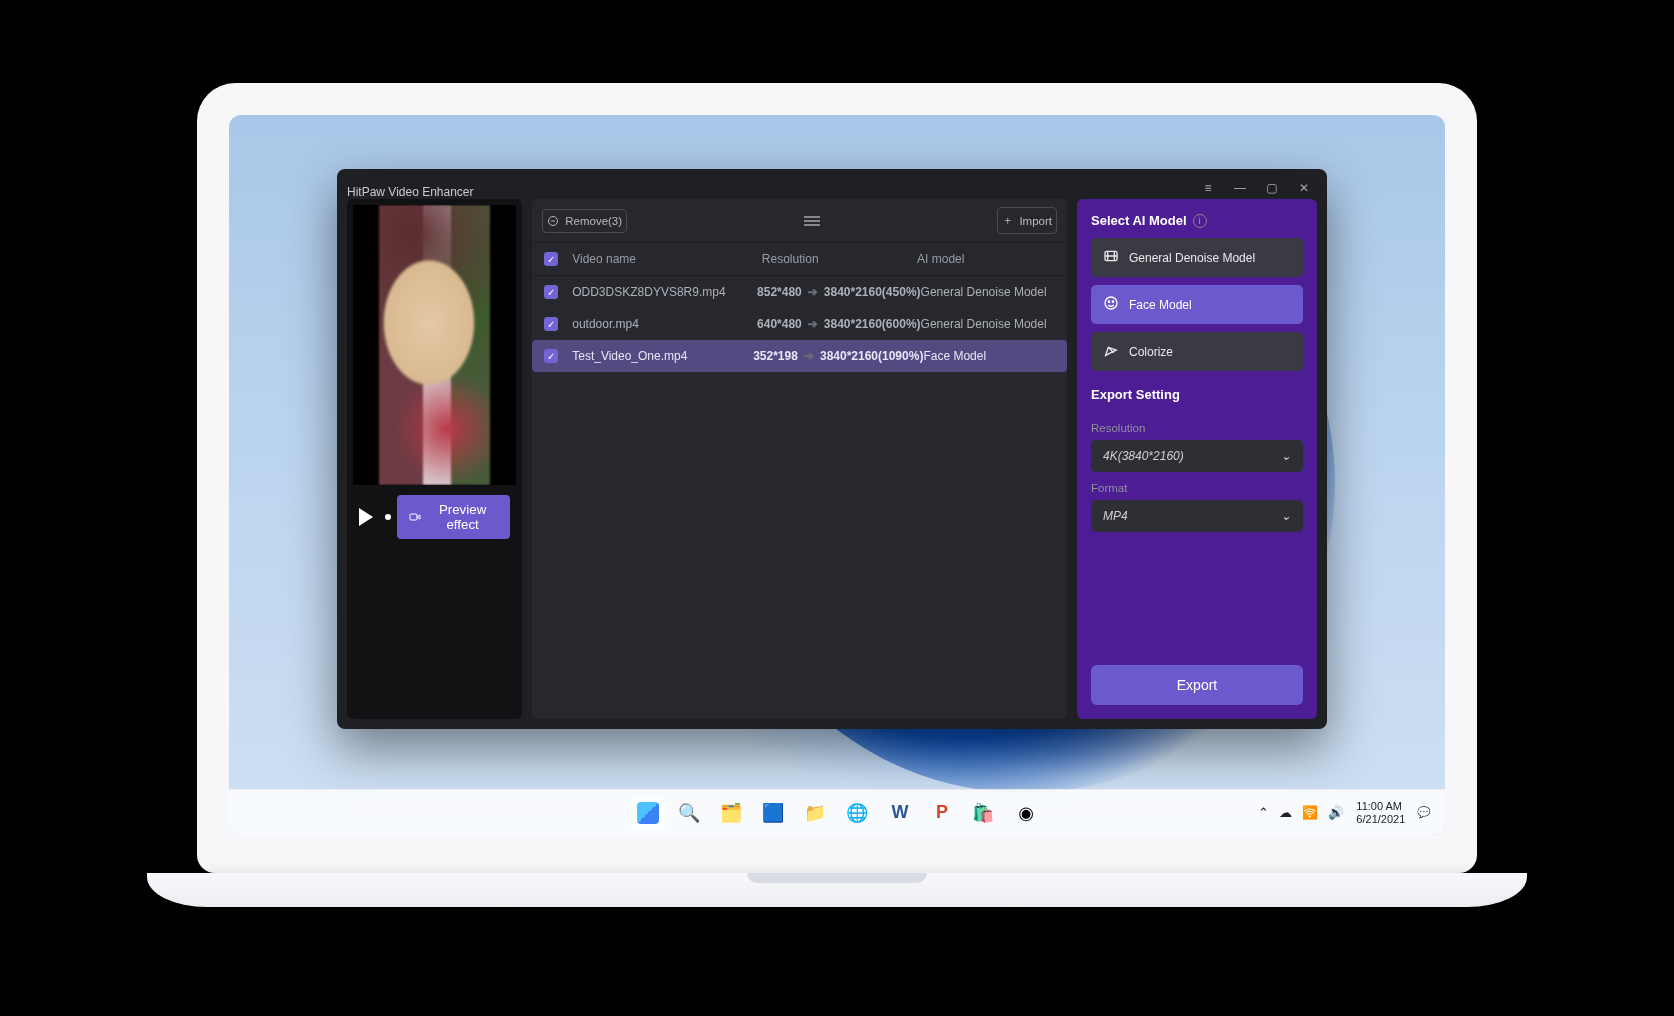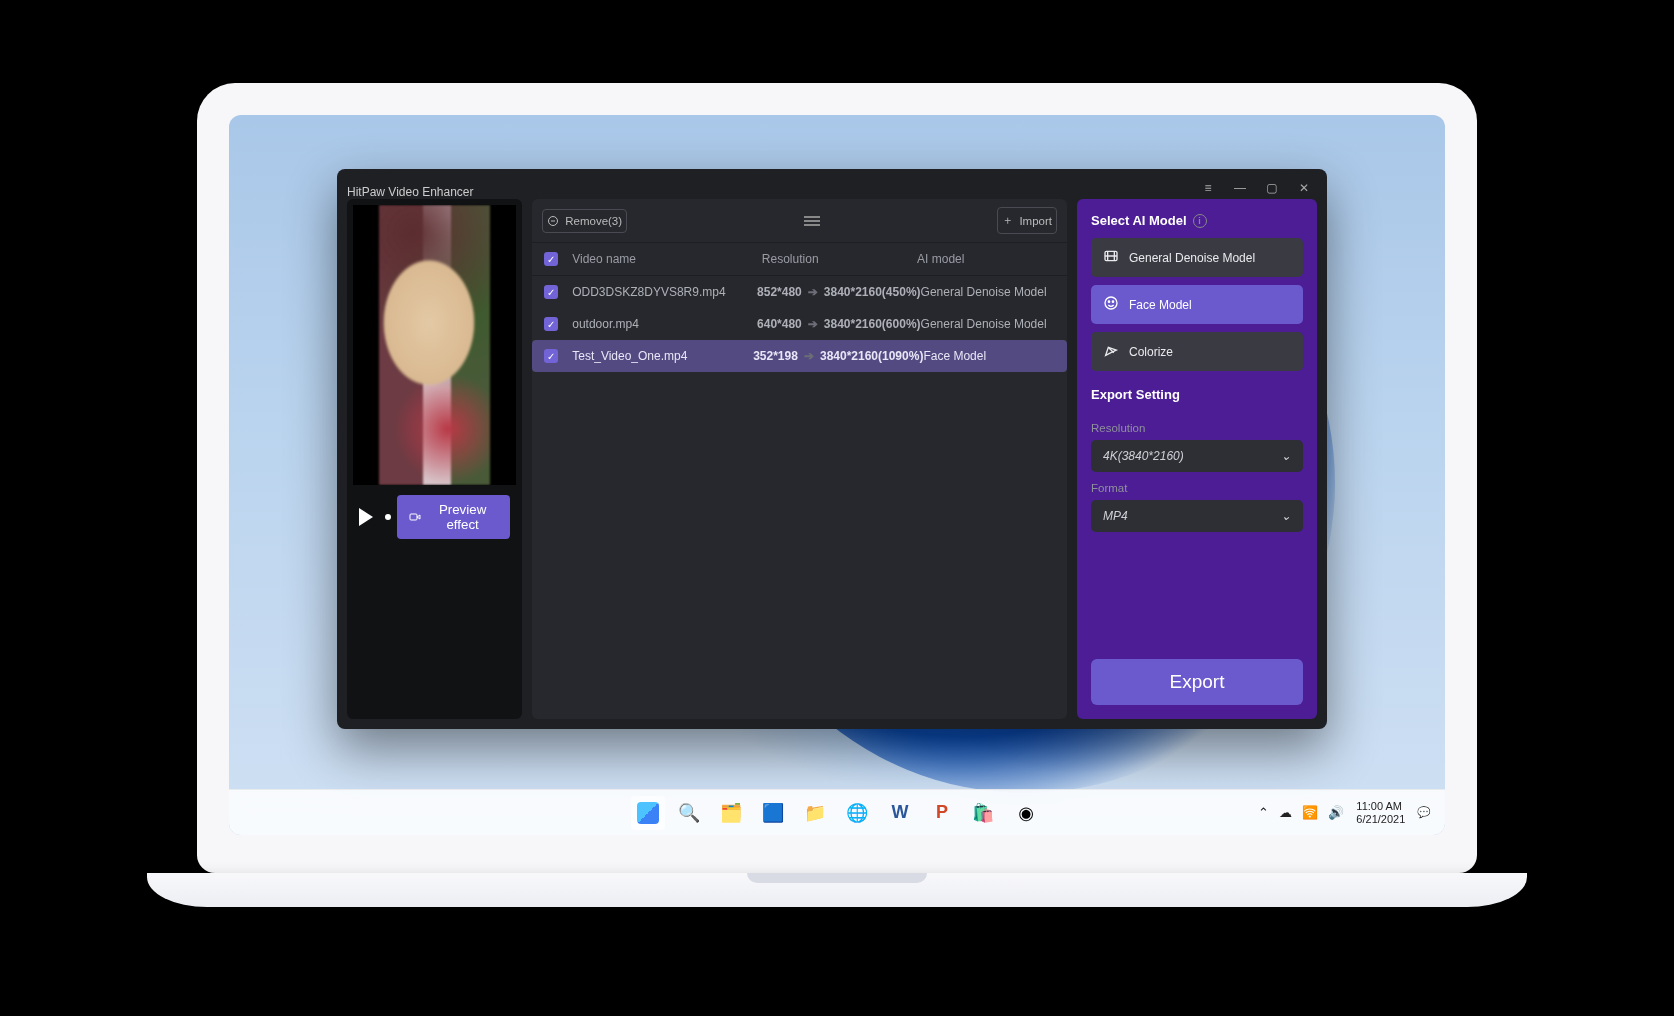--- a/index.html
+++ b/index.html
@@ -185,21 +185,21 @@
   }
   .model.sel { background:#6a5acd; color:#fff;}
   .model svg, .model .mi {width:16px;height:16px;}
   .label-sm{color:#8f919b;font-size:11.5px;margin:10px 0 6px 0;}
   .select {
     background:#2e2f35; border-radius:5px; padding:9px 12px; color:#cfd0d7;
     display:flex; justify-content:space-between; align-items:center;font-style:italic;
   }
   .export-btn {
     margin-top:auto; background:#6a5acd; color:#fff; border:none;
-    border-radius:6px; padding:12px 0; font-size:19px; font-weight:500;
+    border-radius:6px; padding:12px 0; font-size:14px; font-weight:500;
   }
   .info-badge{width:14px;height:14px;border:1px solid #888;border-radius:50%;display:inline-flex;align-items:center;justify-content:center;font-size:9px;color:#888;}
 </style>
 </head>
 <body>
 
 <div class="device">
   <div class="bezel">
     <div class="notch"></div>
     <div class="screen">

